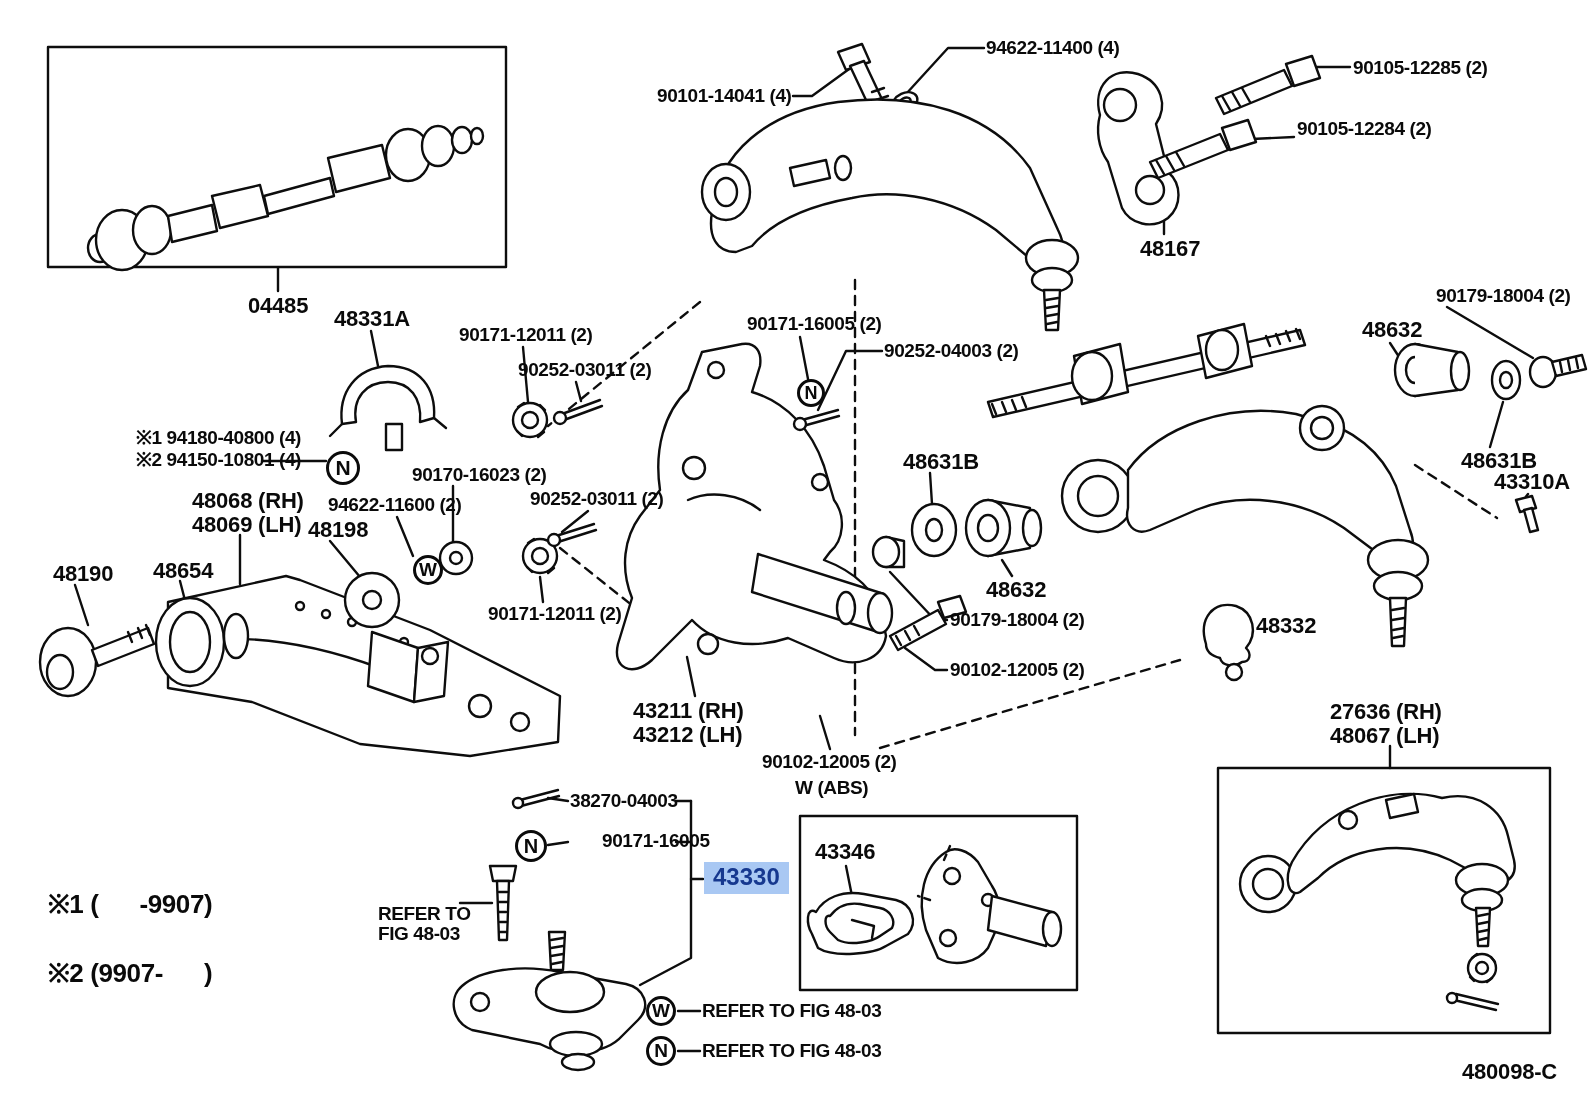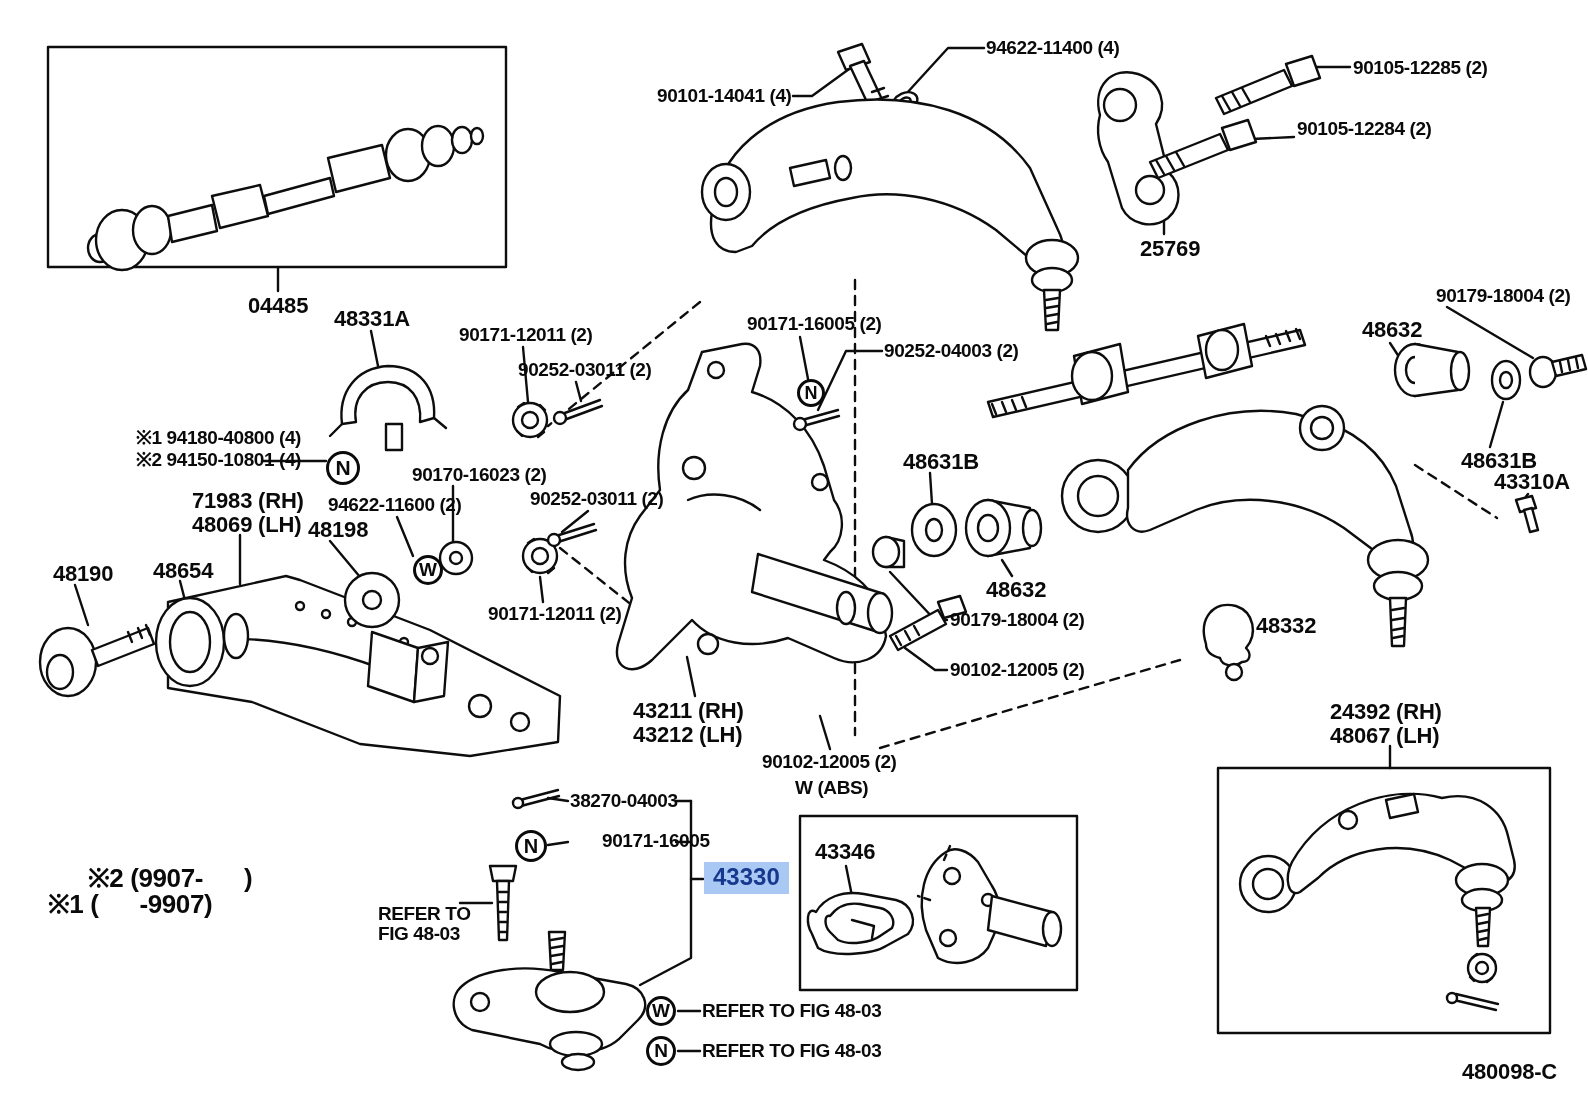--- a/index.html
+++ b/index.html
@@ -292,59 +292,59 @@
     <path d="M1456,994 L1498,1004 M1454,1000 L1496,1010"></path>
         <circle cx="1452" c998="" cy="998" r="5"></circle>
   </g>
 </svg>
 
 <div id="labels">
       <div class="plabel" style="left: 657px; top: 86px;"><div>90101-14041 (4)</div></div>
       <div class="plabel" style="left: 986px; top: 38px;"><div>94622-11400 (4)</div></div>
       <div class="plabel" style="left: 1353px; top: 58px;"><div>90105-12285 (2)</div></div>
       <div class="plabel" style="left: 1297px; top: 119px;"><div>90105-12284 (2)</div></div>
-      <div class="plabel big" style="left: 1140px; top: 237px;"><div>25769</div></div>
+      <div class="plabel big" style="left: 1140px; top: 237px;"><div>48167</div></div>
       <div class="plabel big" style="left: 248px; top: 294px;"><div>04485</div></div>
       <div class="plabel big" style="left: 334px; top: 307px;"><div>48331A</div></div>
       <div class="plabel" style="left: 459px; top: 325px;"><div>90171-12011 (2)</div></div>
       <div class="plabel" style="left: 747px; top: 314px;"><div>90171-16005 (2)</div></div>
       <div class="plabel" style="left: 518px; top: 360px;"><div>90252-03011 (2)</div></div>
       <div class="plabel" style="left: 884px; top: 341px;"><div>90252-04003 (2)</div></div>
       <div class="plabel" style="left: 1436px; top: 286px;"><div>90179-18004 (2)</div></div>
       <div class="plabel big" style="left: 1362px; top: 318px;"><div>48632</div></div>
       <div class="plabel big" style="left: 1461px; top: 449px;"><div>48631B</div></div>
       <div class="plabel big" style="left: 1494px; top: 470px;"><div>43310A</div></div>
       <div class="plabel" style="left: 136px; top: 428px; text-align: center;"><div>※1 94180-40800 (4)</div></div>
       <div class="plabel" style="left: 136px; top: 450px;"><div>※2 94150-10801 (4)</div></div>
       <div class="plabel" style="left: 412px; top: 465px;"><div>90170-16023 (2)</div></div>
-      <div class="plabel big" style="left: 192px; top: 489px;"><div>71983 (RH)</div><div>48069 (LH)</div></div>
+      <div class="plabel big" style="left: 192px; top: 489px;"><div>48068 (RH)</div><div>48069 (LH)</div></div>
       <div class="plabel" style="left: 328px; top: 495px;"><div>94622-11600 (2)</div></div>
       <div class="plabel big" style="left: 308px; top: 518px;"><div>48198</div></div>
       <div class="plabel big" style="left: 53px; top: 562px;"><div>48190</div></div>
       <div class="plabel big" style="left: 153px; top: 559px;"><div>48654</div></div>
       <div class="plabel" style="left: 530px; top: 489px;"><div>90252-03011 (2)</div></div>
       <div class="plabel" style="left: 488px; top: 604px;"><div>90171-12011 (2)</div></div>
       <div class="plabel big" style="left: 903px; top: 450px;"><div>48631B</div></div>
       <div class="plabel big" style="left: 986px; top: 578px;"><div>48632</div></div>
       <div class="plabel" style="left: 950px; top: 610px;"><div>90179-18004 (2)</div></div>
       <div class="plabel" style="left: 950px; top: 660px;"><div>90102-12005 (2)</div></div>
       <div class="plabel big" style="left: 1256px; top: 614px;"><div>48332</div></div>
       <div class="plabel big" style="left: 633px; top: 699px;"><div>43211 (RH)</div><div>43212 (LH)</div></div>
       <div class="plabel" style="left: 762px; top: 752px;"><div>90102-12005 (2)</div></div>
       <div class="plabel" style="left: 795px; top: 778px;"><div>W (ABS)</div></div>
-      <div class="plabel big" style="left: 1330px; top: 700px;"><div>24392 (RH)</div><div>48067 (LH)</div></div>
+      <div class="plabel big" style="left: 1330px; top: 700px;"><div>27636 (RH)</div><div>48067 (LH)</div></div>
       <div class="plabel" style="left: 570px; top: 791px;"><div>38270-04003</div></div>
       <div class="plabel" style="left: 570px; top: 831px; padding-left: 32px;"><div>90171-16005</div></div>
       <div class="plabel" style="left: 378px; top: 904px;"><div>REFER TO</div><div>FIG 48-03</div></div>
       <div class="plabel highlight" style="left: 704px; top: 862px;"><div>43330</div></div>
       <div class="plabel big" style="left: 815px; top: 840px;"><div>43346</div></div>
       <div class="plabel" style="left: 702px; top: 1001px;"><div>REFER TO FIG 48-03</div></div>
       <div class="plabel" style="left: 702px; top: 1041px;"><div>REFER TO FIG 48-03</div></div>
       <div class="plabel note" style="left: 48px; top: 891px;"><div>※1 (      -9907)</div></div>
-      <div class="plabel note" style="left: 48px; top: 865px; margin-left: 40px;"><div>※2 (9907-      )</div></div>
+      <div class="plabel note" style="left: 48px; top: 960px;"><div>※2 (9907-      )</div></div>
       <div class="plabel big" style="left: 1462px; top: 1060px;"><div>480098-C</div></div>
       <div class="psym" style="left: 326px; top: 451px; width: 28px; height: 28px; font-size: 21px;">N</div>
       <div class="psym" style="left: 413px; top: 555px; width: 24px; height: 24px; font-size: 19px;">W</div>
       <div class="psym" style="left: 797px; top: 379px; width: 22px; height: 22px; font-size: 18px;">N</div>
       <div class="psym" style="left: 515px; top: 830px; width: 26px; height: 26px; font-size: 20px;">N</div>
       <div class="psym" style="left: 646px; top: 996px; width: 24px; height: 24px; font-size: 19px;">W</div>
       <div class="psym" style="left: 646px; top: 1036px; width: 24px; height: 24px; font-size: 19px;">N</div>
     </div>
 
 </div>

